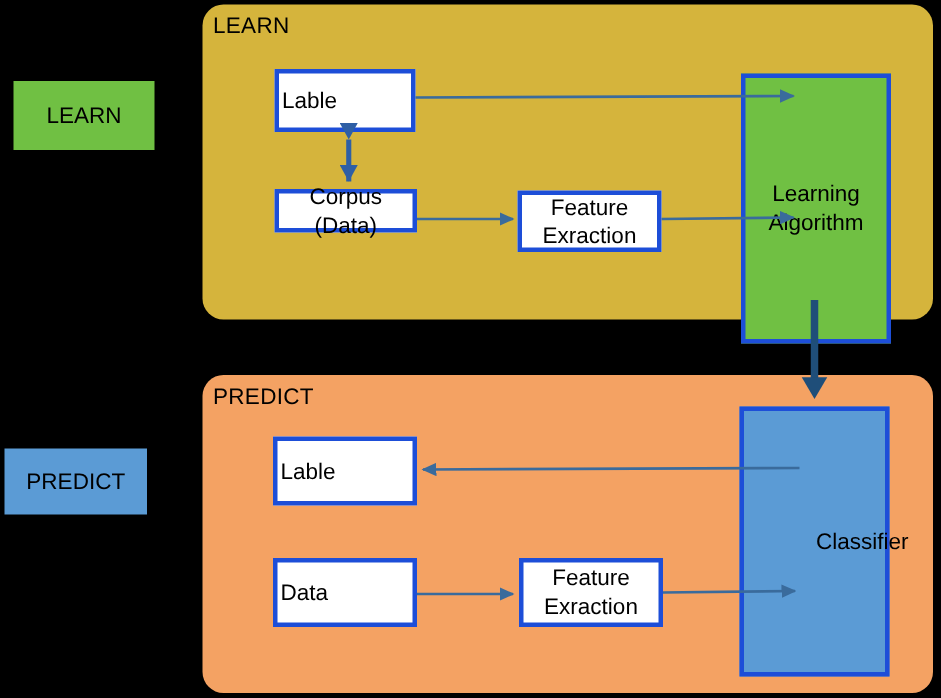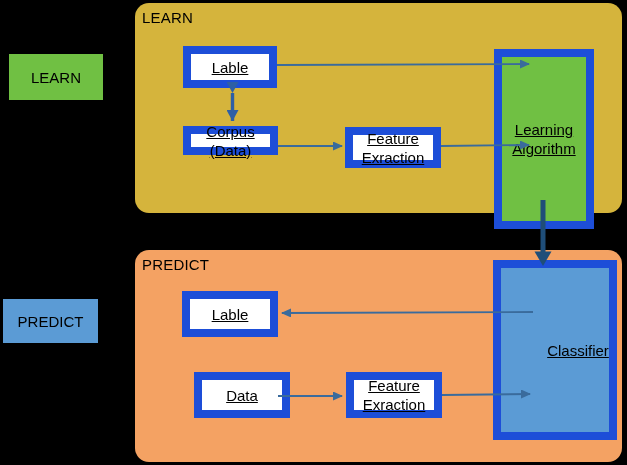--- a/index.html
+++ b/index.html
@@ -35,30 +35,28 @@
     background: #D5B43C;
   }
   #predict-container {
     left: 135px; top: 250px;
     width: 487px; height: 212px;
     background: #F4A263;
   }
   .node {
     position: absolute;
     background: #FFFFFF;
-    border: 8px solid #1d4ed8;
+    border: 3px solid #1d4ed8;
     box-sizing: border-box;
     display: flex;
     align-items: center;
-    justify-content: center;
     text-align: center;
     font-size: 15px;
     line-height: 19px;
     padding: 0 2px;
-    text-decoration: underline;
   }
   .tag {
     position: absolute;
     display: flex;
     align-items: center;
     justify-content: center;
     text-align: center;
     font-size: 15px;
   }
   #learn-tag {
@@ -74,25 +72,25 @@
   #learn-lable-box   { left: 183px; top: 46px;  width: 94px; height: 42px; }
   #corpus-box        { left: 183px; top: 126px; width: 95px; height: 29px; }
   #learn-feature-box { left: 345px; top: 127px; width: 96px; height: 41px; }
   #algorithm-box {
     left: 494px; top: 21px;
     width: 100px; height: 180px;
     background: #70C043;
     margin-top: 28px;
   }
   #predict-lable-box   { left: 182px; top: 291px; width: 96px; height: 46px; }
-  #data-box            { left: 182px; top: 372px; width: 96px; height: 46px; margin-left: 12px; }
+  #data-box            { left: 182px; top: 372px; width: 96px; height: 46px; }
   #predict-feature-box { left: 346px; top: 372px; width: 96px; height: 46px; }
   #classifier-box {
-    left: 493px; top: 260px;
-    width: 124px; height: 180px;
+    left: 493px; top: 271px;
+    width: 100px; height: 180px;
     background: #5B9BD5;
     padding-left: 48px;
   }
   #arrow-layer {
     position: absolute;
     left: 0; top: 0;
     width: 627px; height: 465px;
     pointer-events: none;
   }
 </style>

